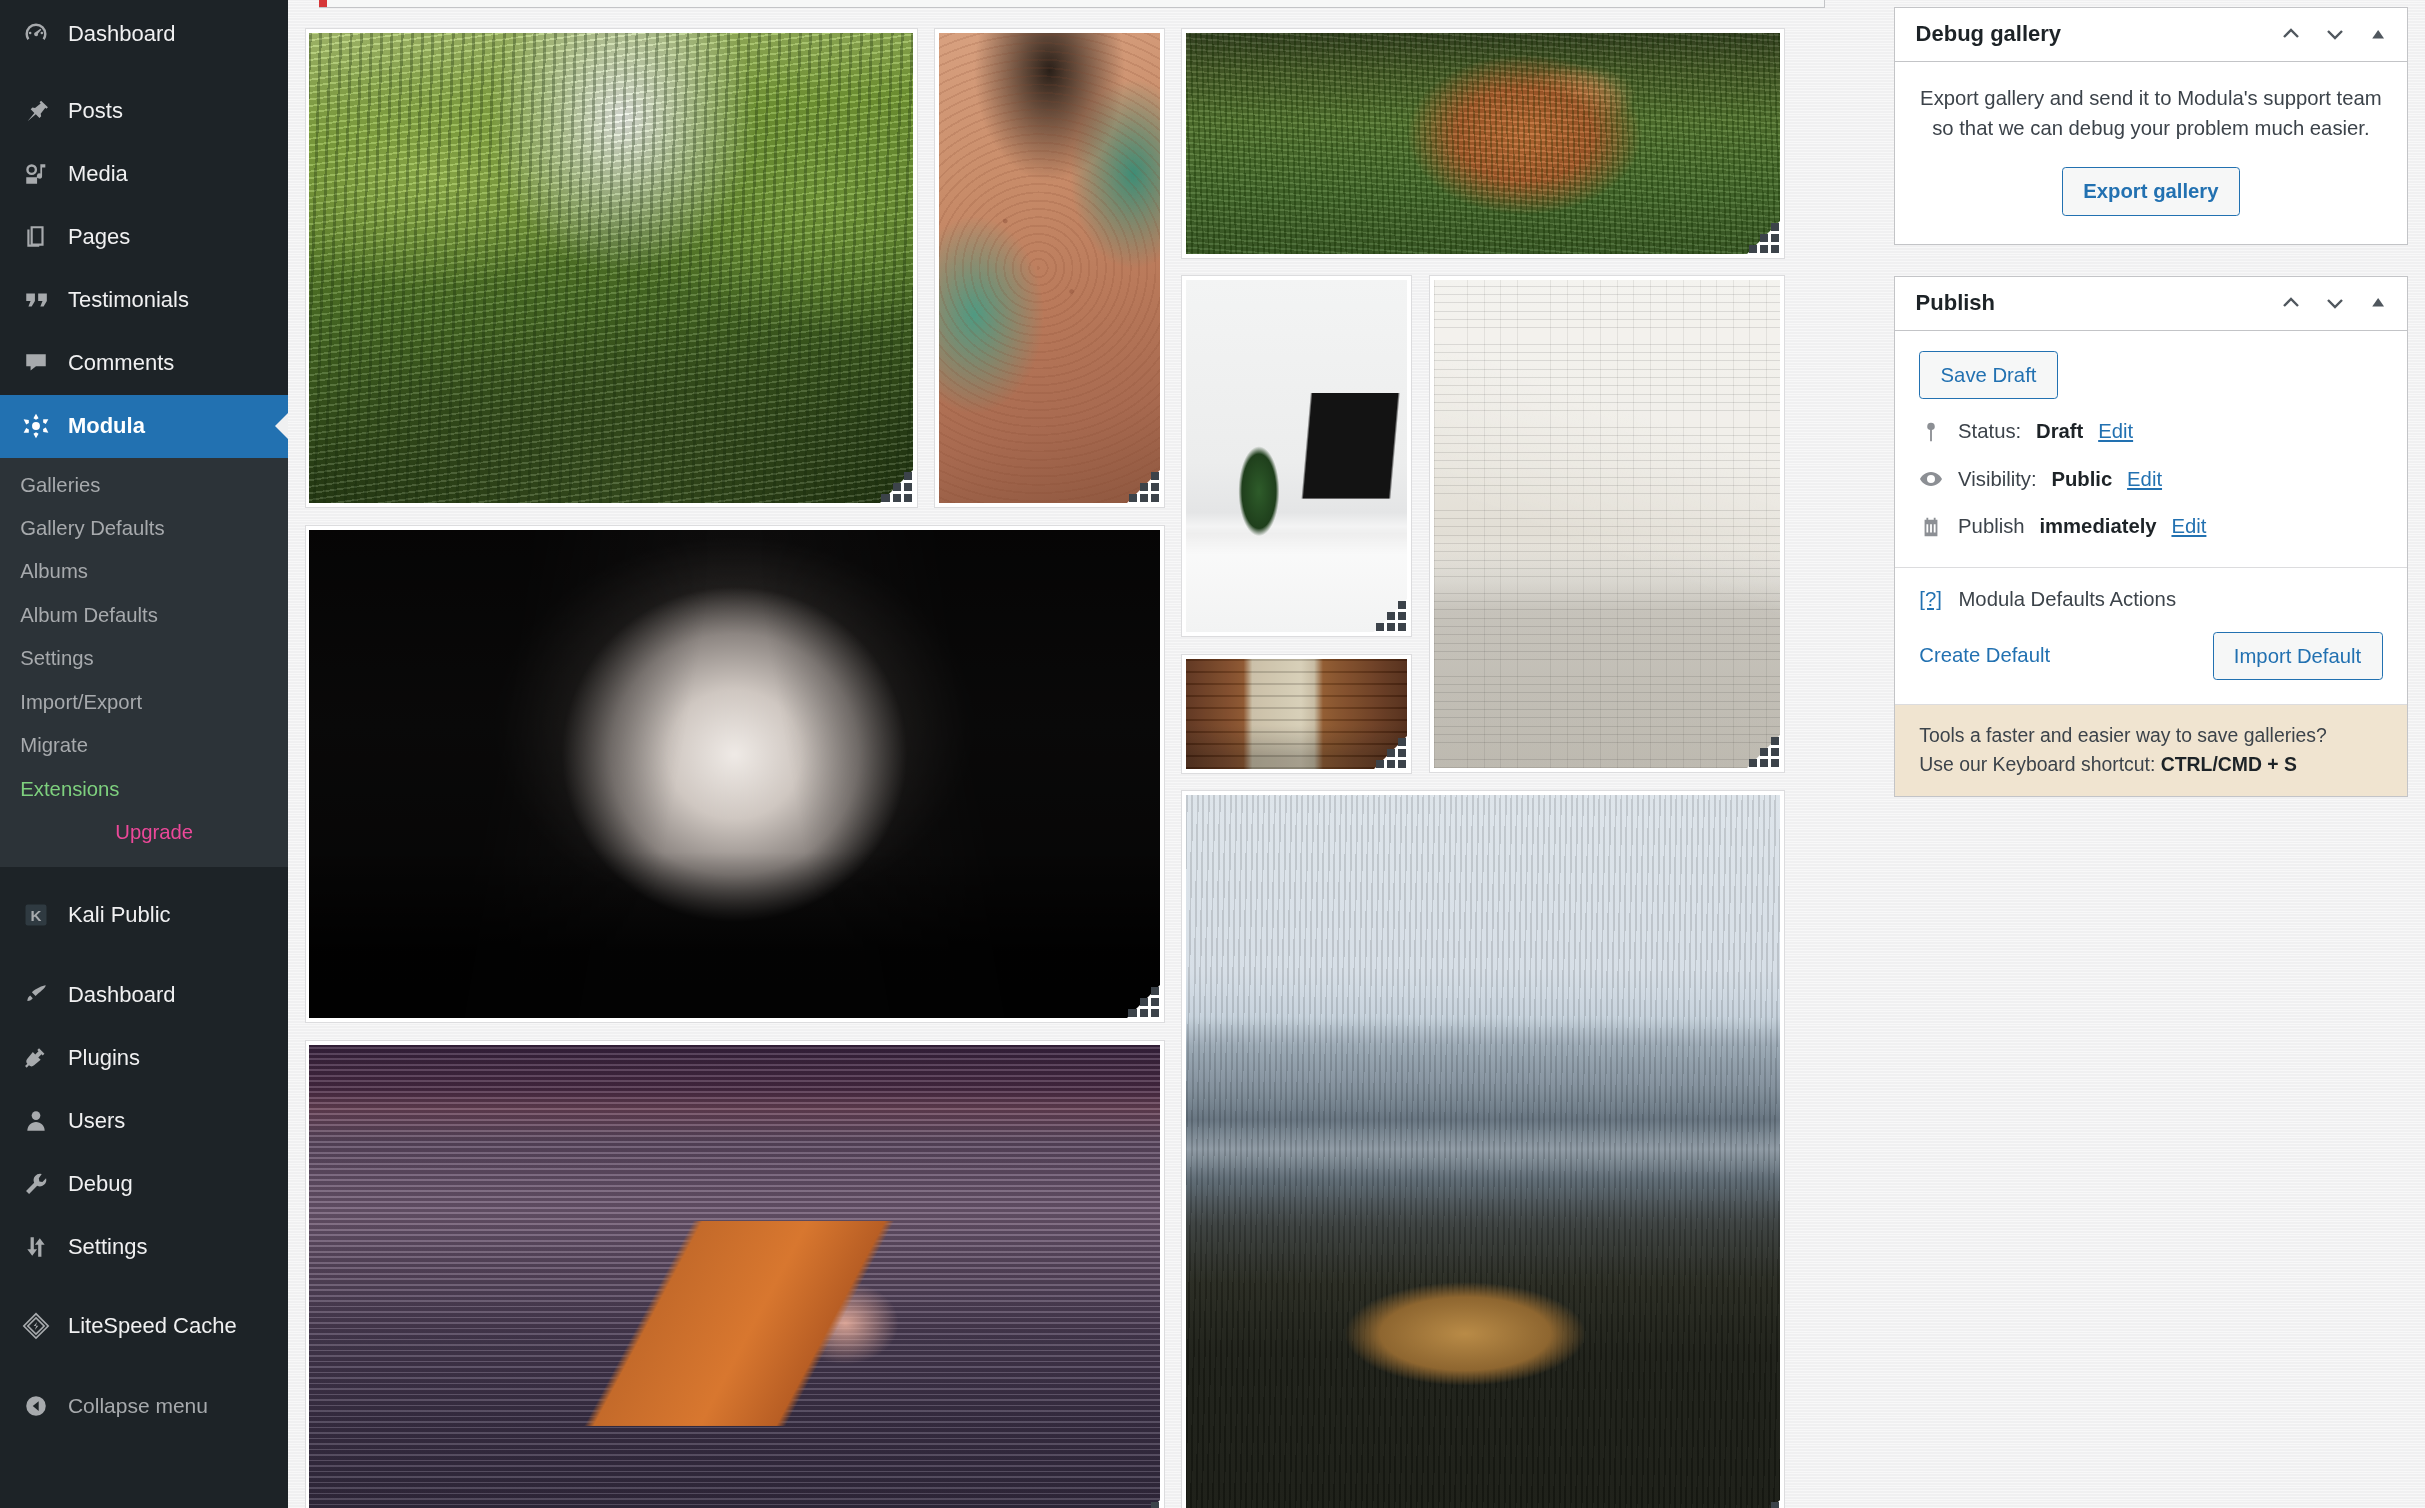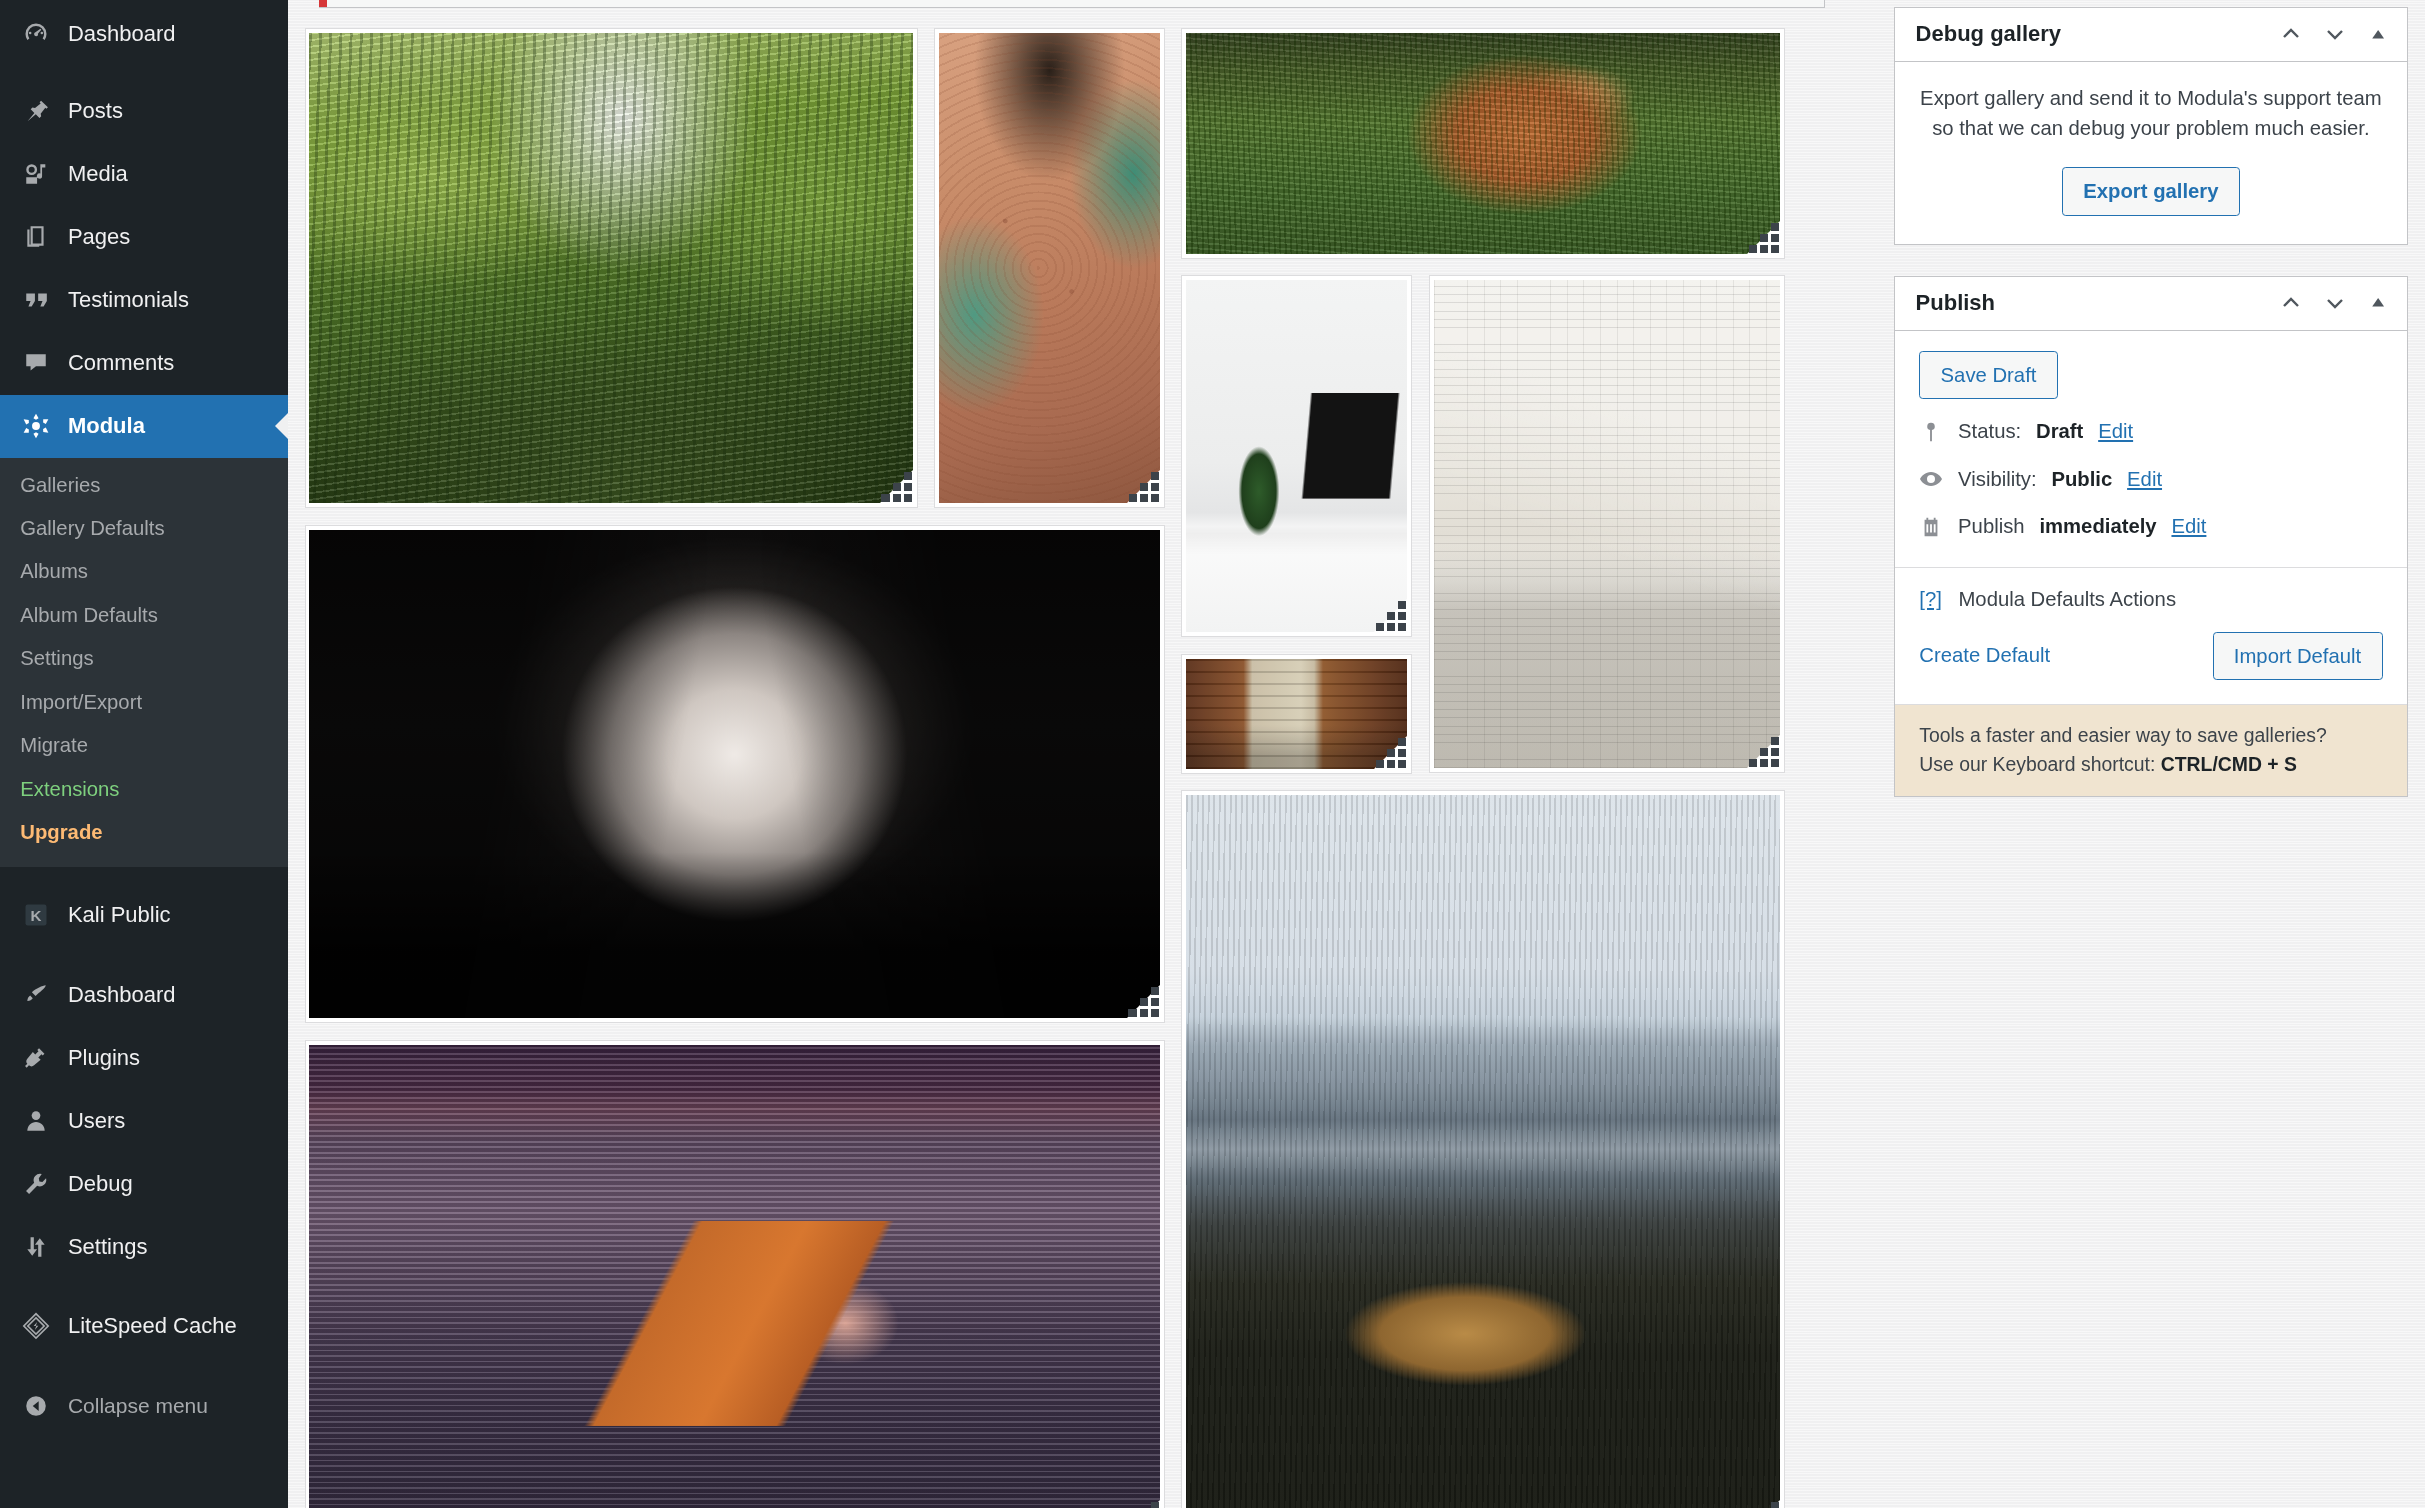--- a/index.html
+++ b/index.html
@@ -54,21 +54,21 @@
   .submenu { background: #2c3338; padding: 5.5px 0 13px 0; }
   .sub-item {
     display: block;
     padding: 6.5px 0 6.5px 20.3px;
     font-size: 20.3px;
     color: #a7aaad;
     cursor: pointer;
     line-height: 1.5;
   }
   .sub-item.green { color: #7ed07e; }
-  .sub-item.yellow { color: #fdba74; font-weight: 700; }
+  .sub-item.yellow { color: #ec4899; font-weight: 400; text-align: center; }
   .menu-sep { height: 16.6px; }
   .sidebar .collapse {
     color: #a7aaad;
     font-size: 21px;
   }
   .sidebar .collapse .ico { color: #a7aaad; }
 
   
   .main {
     flex: 1 1 auto;

